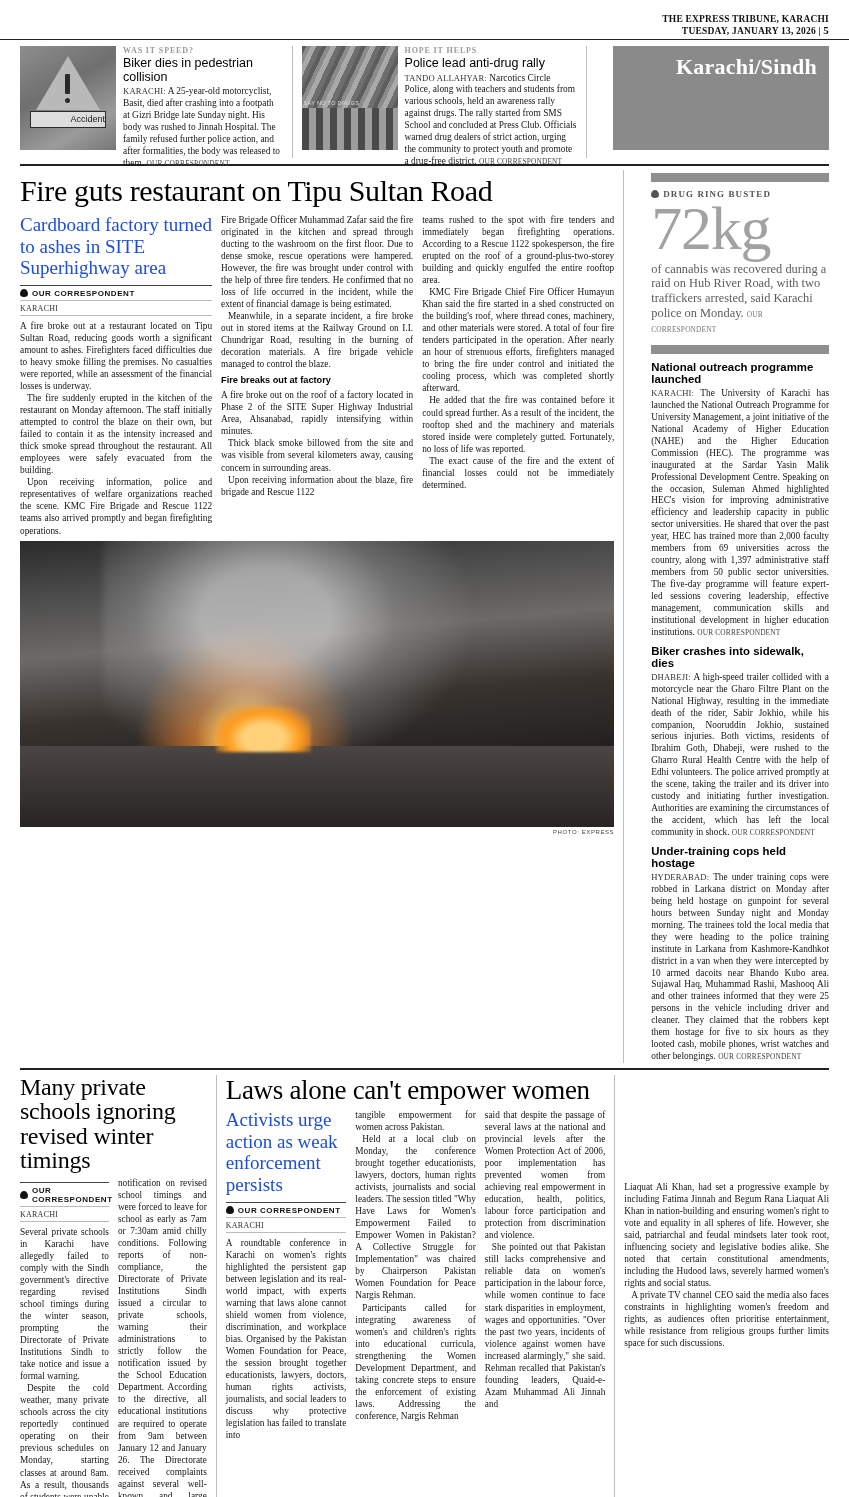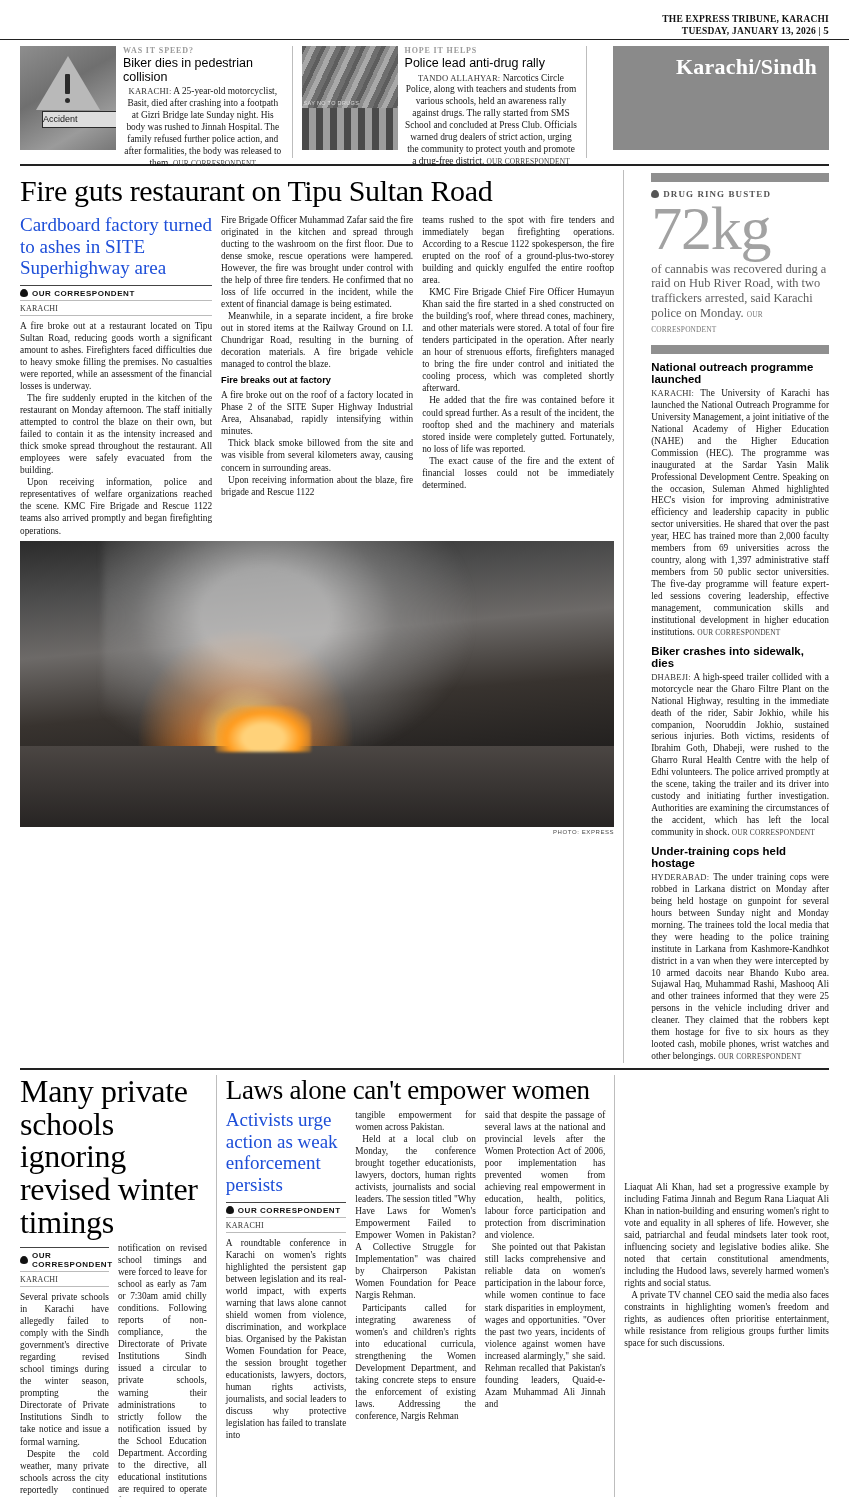--- a/index.html
+++ b/index.html
@@ -48,24 +48,24 @@
   }
   .brief-photo .bang {
     position: absolute; left: 45px; top: 28px; width: 5px; height: 20px;
     background: #2a2a2a; border-radius: 1px; z-index: 3;
   }
   .brief-photo .bangdot {
     position: absolute; left: 45px; top: 52px; width: 5px; height: 5px;
     background: #2a2a2a; border-radius: 50%; z-index: 3;
   }
   .brief-photo .plate {
-    position: absolute; left: 22px; bottom: 22px; width: 76px; height: 17px;
+    position: absolute; left: 10px; bottom: 22px; width: 76px; height: 17px;
     background: #ddd; border: 1.5px solid #2b2b2b; z-index: 4;
     font-family: "Liberation Sans", sans-serif; font-size: 9px; color: #1a1a1a;
-    text-align: left; line-height: 15px;
+    text-align: right; line-height: 15px;
   }
   .brief-photo.rally {
     background: repeating-linear-gradient(115deg,#5d5d5d 0 4px,#8b8b8b 4px 8px,#a9a9a9 8px 13px,#6e6e6e 13px 18px);
   }
   .brief-photo.rally .band {
     position: absolute; left: 0; bottom: 0; width: 100%; height: 42px;
     background: repeating-linear-gradient(90deg,#4a4a4a 0 7px,#9d9d9d 7px 14px);
   }
   .brief-photo.rally .cap {
     position: absolute; left: 2px; bottom: 44px; color: #dcdcdc;
@@ -75,21 +75,21 @@
   .kicker {
     font-family: "Liberation Serif", serif; font-size: 8px; font-weight: bold;
     letter-spacing: .11em; color: #9a9a9a; text-transform: uppercase;
     margin-bottom: 2px;
   }
   .brief-head {
     font-family: "Liberation Sans", sans-serif; font-weight: normal;
     font-size: 12.5px; line-height: 1.08; color: #000; margin-bottom: 2px;
   }
   .brief-body {
-    font-size: 9.4px; line-height: 1.27; color: #161616; text-align: center;
+    font-size: 9.4px; line-height: 1.27; color: #161616; text-align: left;
   }
   .dateline {
     font-variant: small-caps; font-size: 8.6px; letter-spacing: .02em; color: #333;
   }
   .credit { font-variant: small-caps; font-size: 7.4px; color: #444; letter-spacing: .02em; }
 
   .section-flag {
     width: 226px; margin-left: 26px; height: 104px;
     background: #8a8a8a; display: flex; align-items: flex-start;
     justify-content: flex-end; padding: 8px 12px 0 0;
@@ -107,21 +107,21 @@
   .lead-left { width: 595px; }
   .lead-right { width: 206px; border-left: 1px solid #bdbdbd; padding-left: 27px; }
 
   .headline-xl {
     font-family: "Liberation Serif", serif; font-weight: normal;
     font-size: 30px; line-height: 1.0; letter-spacing: -.012em;
     color: #000; margin: 6px 0 8px 0;
   }
   .headline-lg {
     font-family: "Liberation Serif", serif; font-weight: normal;
-    font-size: 32px; line-height: 1.02; letter-spacing: -.01em; color: #000;
+    font-size: 24px; line-height: 1.02; letter-spacing: -.01em; color: #000;
   }
   .standfirst {
     font-family: "Liberation Serif", serif; font-size: 19px;
     line-height: 1.14; color: #1d4ed8; margin-bottom: 6px;
   }
   .byline {
     font-family: "Liberation Sans", sans-serif; font-weight: bold;
     font-size: 8px; letter-spacing: .07em; text-transform: uppercase;
     color: #111; border-top: 1px solid #444; border-bottom: 1px solid #bbb;
     padding: 3px 0 2px 0; margin: 5px 0 3px 0;

